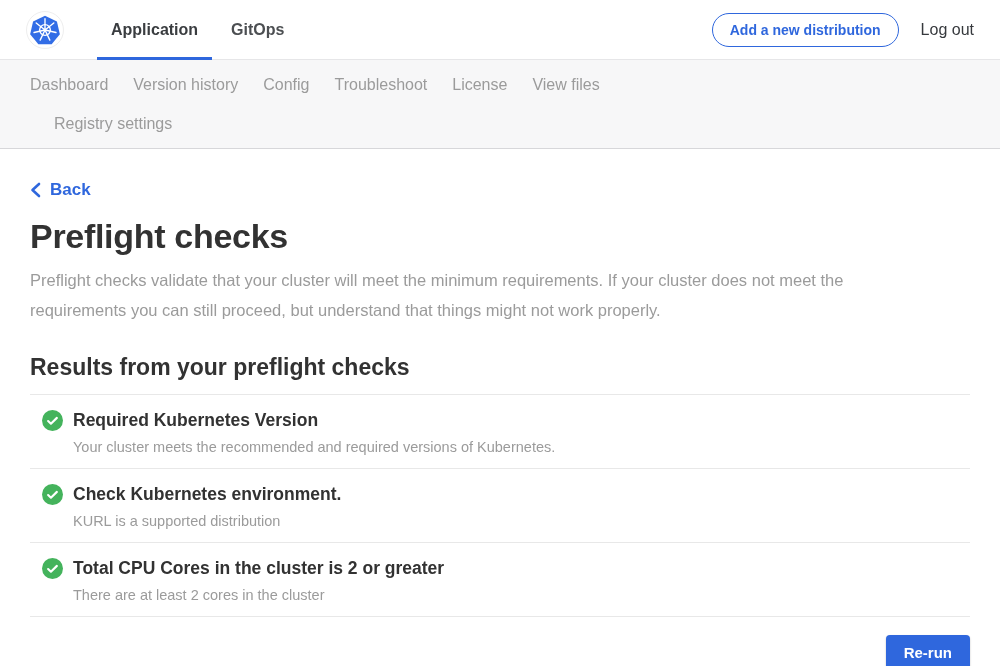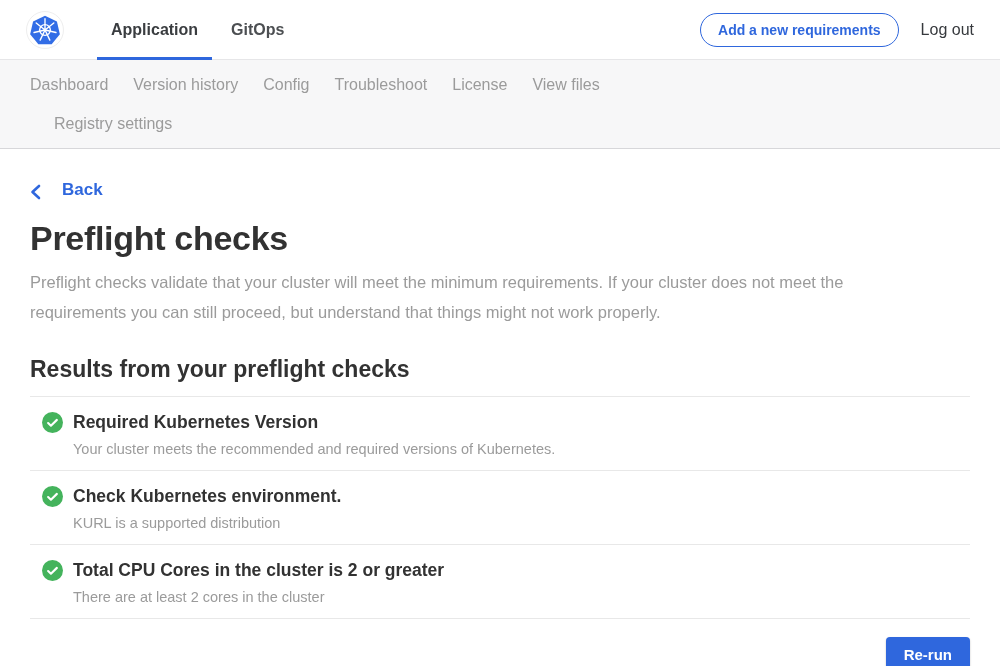--- a/index.html
+++ b/index.html
@@ -46,21 +46,21 @@
     padding: 16px 30px 15px; font-size: 16px; color: #9b9b9b;
   }
   .subnav-row { display: flex; }
   .subnav-row + .subnav-row { margin-top: 21px; }
   .subnav-item { margin-right: 25px; cursor: pointer; white-space: nowrap; }
   .subnav-item.registry { margin-left: 24px; margin-right: 0; }
 
   
   .content { padding: 0 30px; }
   .back {
-    display: inline-flex; align-items: flex-end; gap: 21px;
+    display: inline-flex; align-items: center; gap: 9px;
     margin-top: 31px; color: #2f67dd; font-size: 17px; font-weight: 700;
     cursor: pointer; text-decoration: none;
   }
   .back svg { display: block; }
   h1.page-title {
     margin: 14px 0 0; font-size: 34px; line-height: 40px;
     font-weight: 700; color: #323232; letter-spacing: -0.3px;
   }
   .desc {
     margin: 9px 0 0; max-width: 912px;
@@ -111,21 +111,21 @@
   </div>
   <nav class="tabs">
     <div class="tab active">
       <span>Application</span>
     </div>
     <div class="tab secondary">
       <span>GitOps</span>
     </div>
   </nav>
   <div class="spacer"></div>
-  <button class="add-btn">Add a new requirements</button>
+  <button class="add-btn">Add a new distribution</button>
   <div class="logout">Log out</div>
 </header>
 
 <nav class="subnav">
   <div class="subnav-row">
     <span class="subnav-item">Dashboard</span>
     <span class="subnav-item">Version history</span>
     <span class="subnav-item">Config</span>
     <span class="subnav-item">Troubleshoot</span>
     <span class="subnav-item">License</span>

